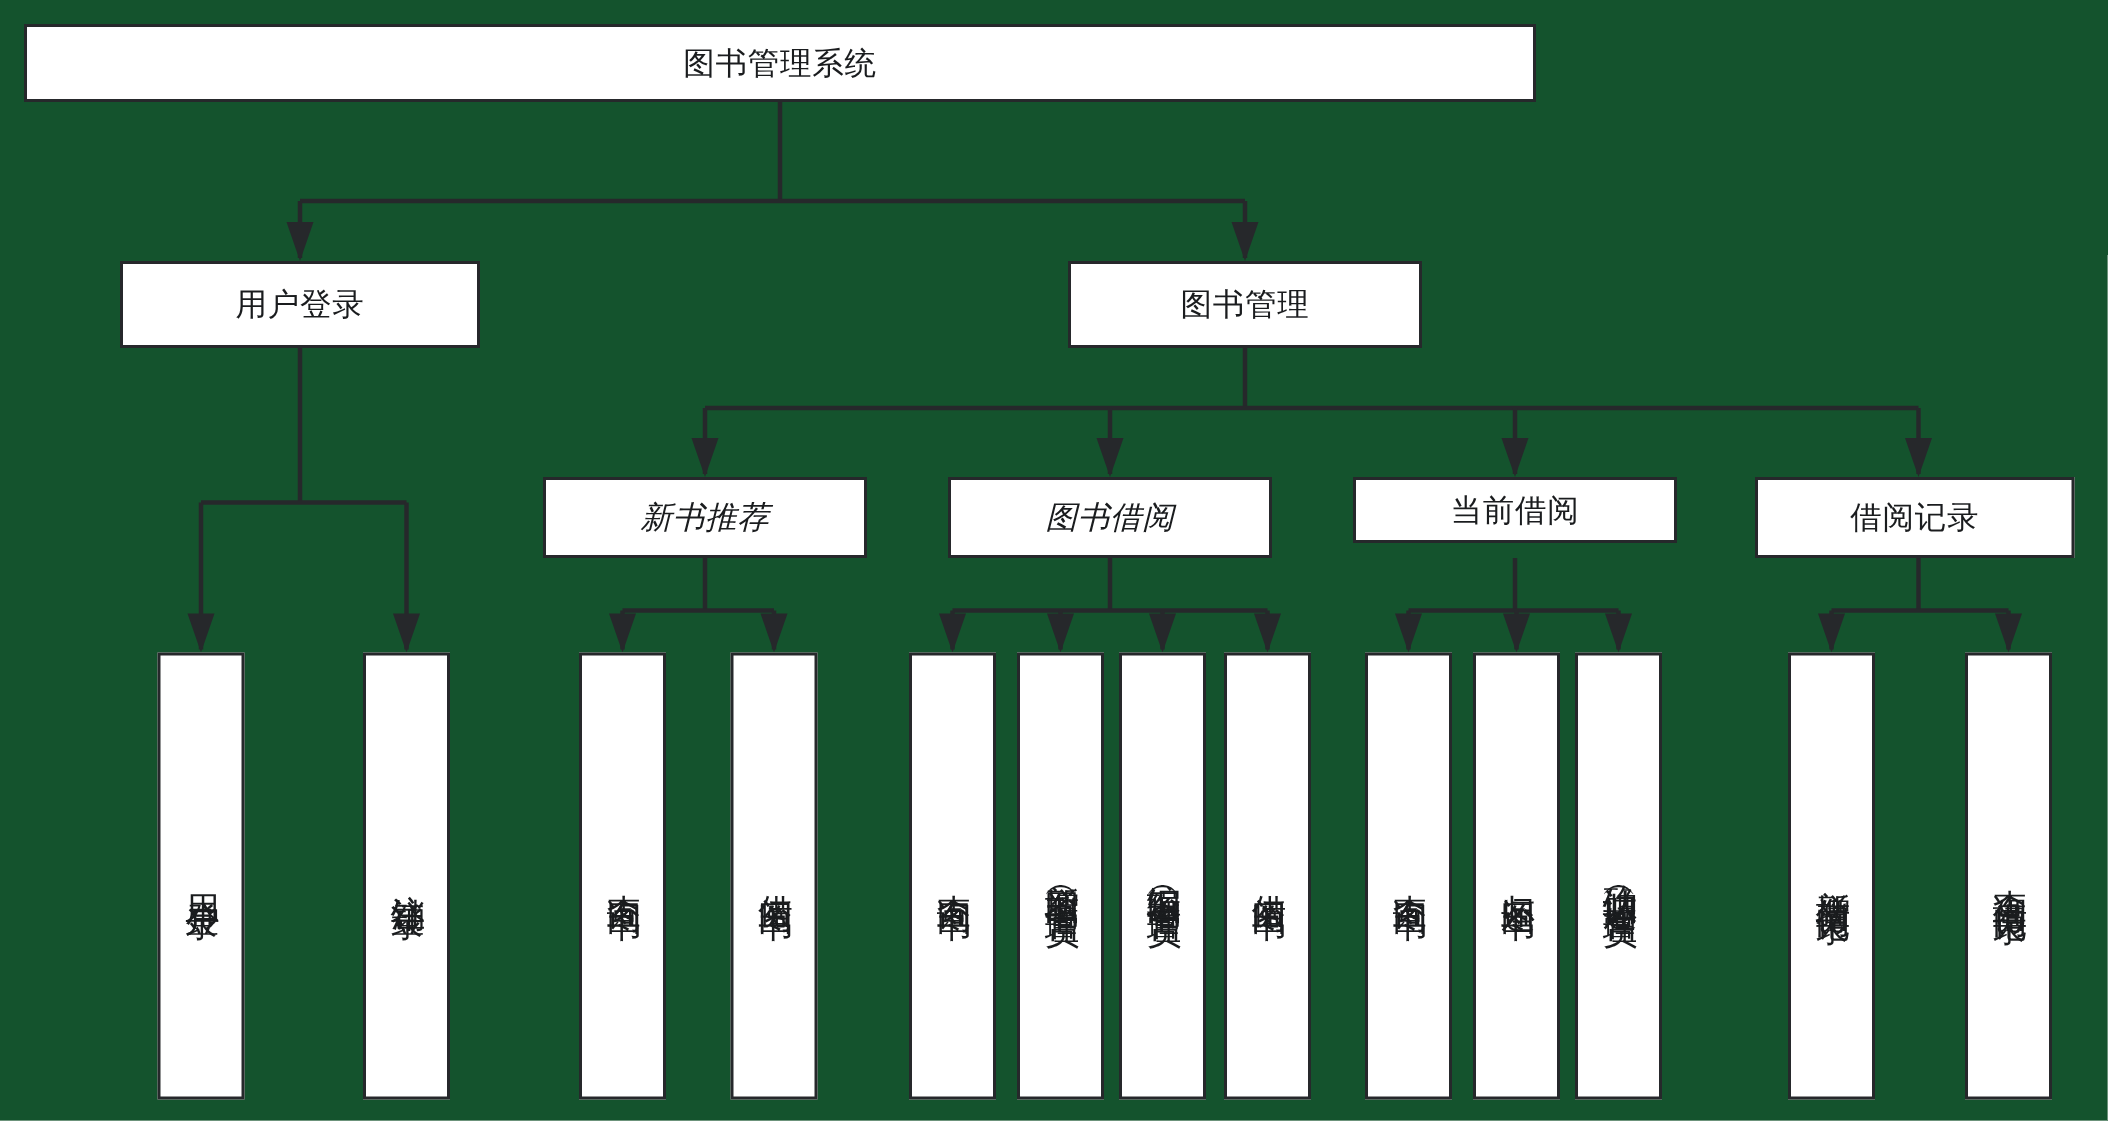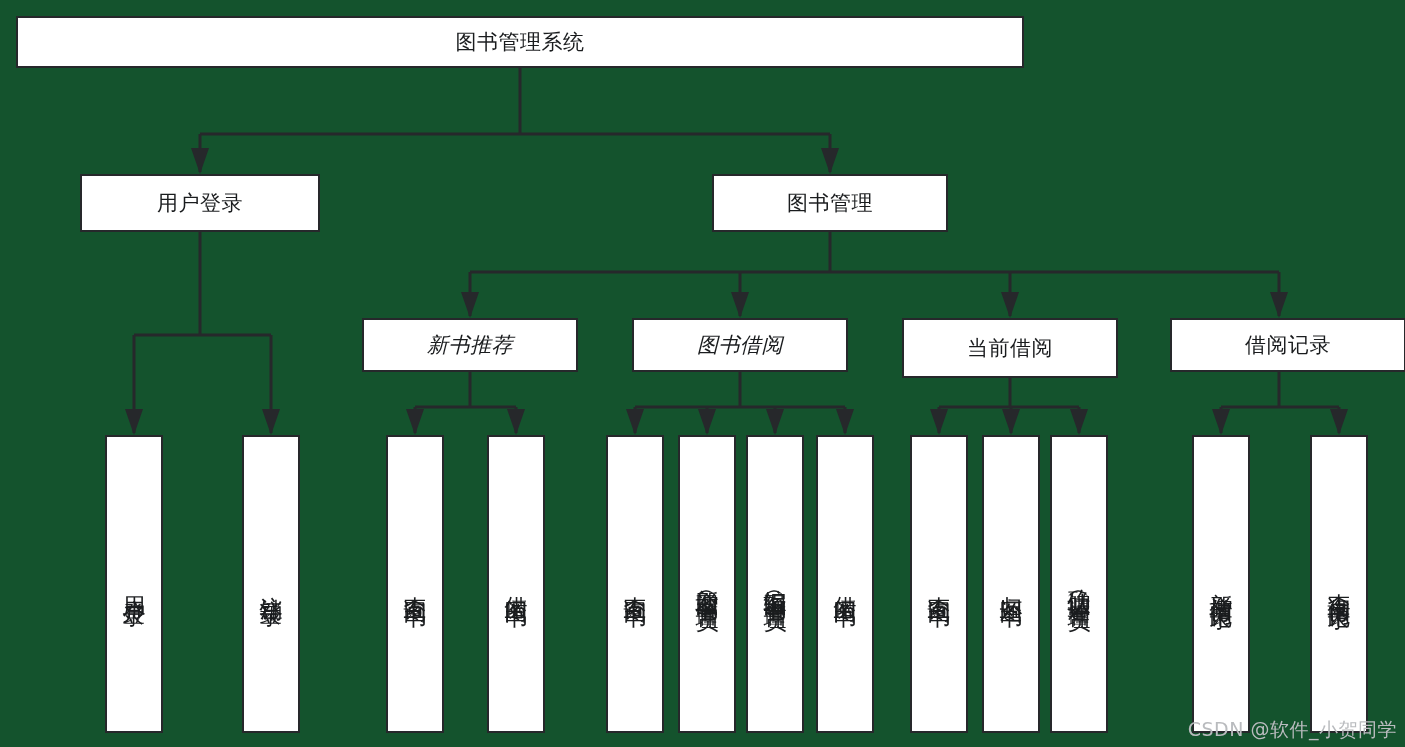--- a/index.html
+++ b/index.html
@@ -139,24 +139,24 @@
       </div>
       <div class="node-box" style="left: 712px; top: 174px; width: 236px; height: 58px;">
         <span class="node-label horizontal">图书管理</span>
       </div>
       <div class="node-box" style="left: 362px; top: 318px; width: 216px; height: 54px; font-style: italic;">
         <span class="node-label horizontal">新书推荐</span>
       </div>
       <div class="node-box" style="left: 632px; top: 318px; width: 216px; height: 54px; font-style: italic;">
         <span class="node-label horizontal">图书借阅</span>
       </div>
-      <div class="node-box" style="left: 902px; top: 318px; width: 216px; height: 60px;">
+      <div class="node-box" style="left: 902px; top: 318px; width: 216px; height: 44px;">
         <span class="node-label horizontal">当前借阅</span>
       </div>
-      <div class="node-box" style="left: 1170px; top: 318px; width: 236px; height: 54px;">
+      <div class="node-box" style="left: 1170px; top: 318px; width: 213px; height: 54px;">
         <span class="node-label horizontal">借阅记录</span>
       </div>
       <div class="node-box" style="left: 105px; top: 435px; width: 58px; height: 298px;">
         <span class="node-label vertical">用户登录</span>
       </div>
       <div class="node-box" style="left: 242px; top: 435px; width: 58px; height: 298px;">
         <span class="node-label vertical">注销登录</span>
       </div>
       <div class="node-box" style="left: 386px; top: 435px; width: 58px; height: 298px;">
         <span class="node-label vertical">查询图书</span>
@@ -186,15 +186,14 @@
         <span class="node-label vertical">确认归还（管理员）</span>
       </div>
       <div class="node-box" style="left: 1192px; top: 435px; width: 58px; height: 298px;">
         <span class="node-label vertical">新增借阅记录</span>
       </div>
       <div class="node-box" style="left: 1310px; top: 435px; width: 58px; height: 298px;">
         <span class="node-label vertical">查询借阅记录</span>
       </div>
     </div>
 
-  <div class="watermark">CSDN @软件_小贺同学</div>
 
 </div>
 
 </body></html>

